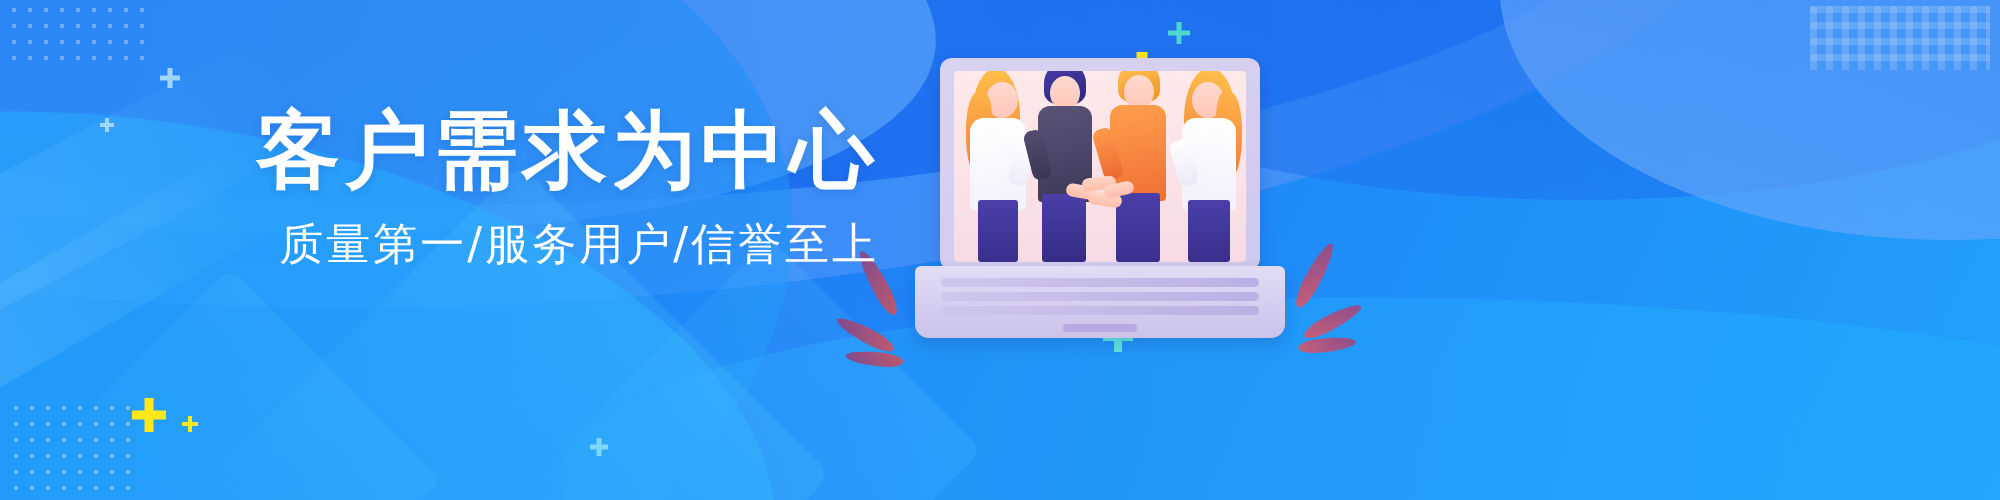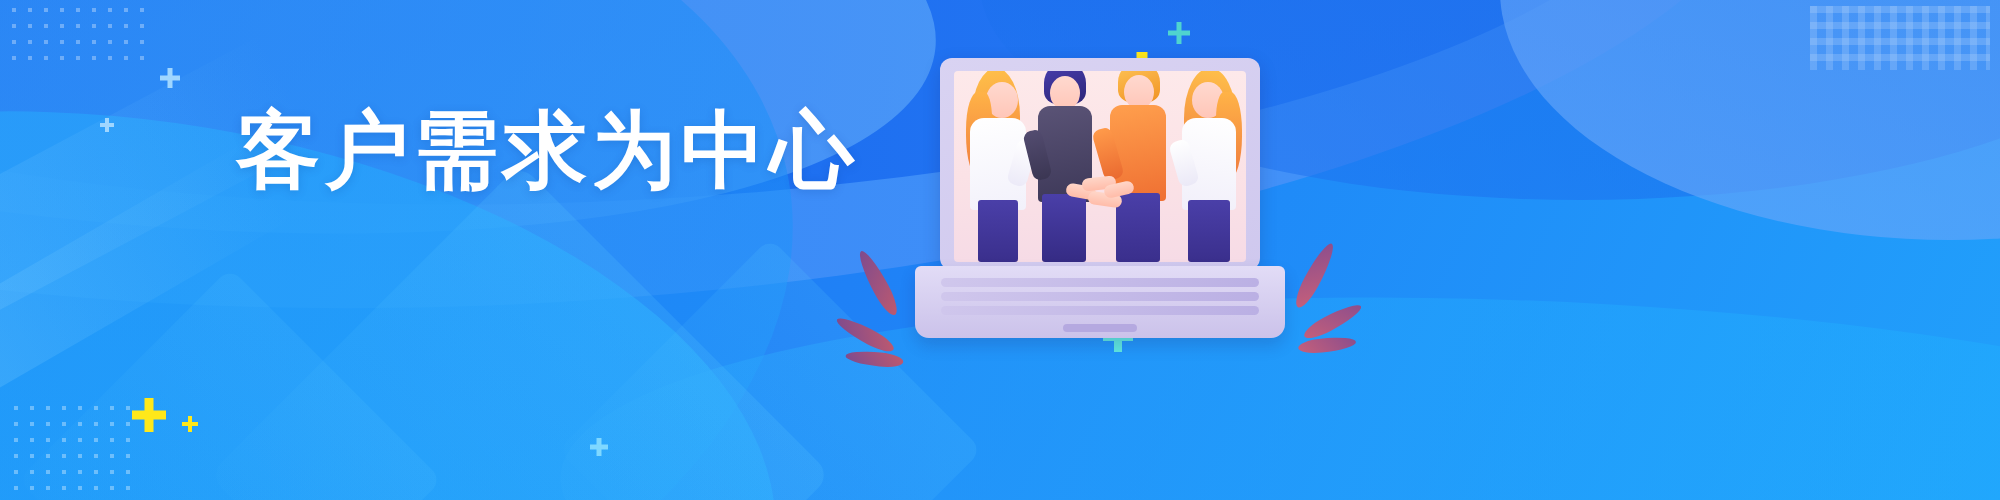--- a/index.html
+++ b/index.html
@@ -145,21 +145,21 @@
   .mark {
     position: absolute;
     color: #ffe81a;
   }
   .mark .bar-v { position:absolute; left:50%; top:0; transform:translateX(-50%); background:currentColor; }
   .mark .bar-h { position:absolute; top:50%; left:0; transform:translateY(-50%); background:currentColor; }
 
   
   .copy {
     position: absolute;
-    left: 236px;
+    left: 256px;
     top: 108px;
     z-index: 20;
     text-align: right;
   }
   .headline {
     font-size: 84px;
     line-height: 1;
     font-weight: 700;
     color: #ffffff;
     letter-spacing: 5px;
@@ -316,20 +316,21 @@
     <span class="bar-v" style="width:4px; height:14px;"></span>
     <span class="bar-h" style="height:4px; width:14px;"></span>
   </div>
   <div class="mark" style="left:590px; top:438px; width:18px; height:18px; color:#7fd8ff;">
     <span class="bar-v" style="width:5px; height:18px;"></span>
     <span class="bar-h" style="height:5px; width:18px;"></span>
   </div>
 
   <div class="copy">
     <div class="headline">客户需求为中心</div>
+    <div class="subline">质量第一/服务用户/信誉至上</div>
   </div>
 
   <div class="leaves-left">
     <div class="leaf" style="left:6px;  top:4px;  width:16px; height:72px; transform: rotate(-28deg);"></div>
     <div class="leaf" style="left:2px;  top:44px; width:15px; height:64px; transform: rotate(-62deg);"></div>
     <div class="leaf" style="left:10px; top:62px; width:14px; height:58px; transform: rotate(-84deg);"></div>
   </div>
 
   <div class="leaves-right">
     <div class="leaf leaf-right" style="left:74px; top:4px;  width:16px; height:72px; transform: rotate(28deg);"></div>

